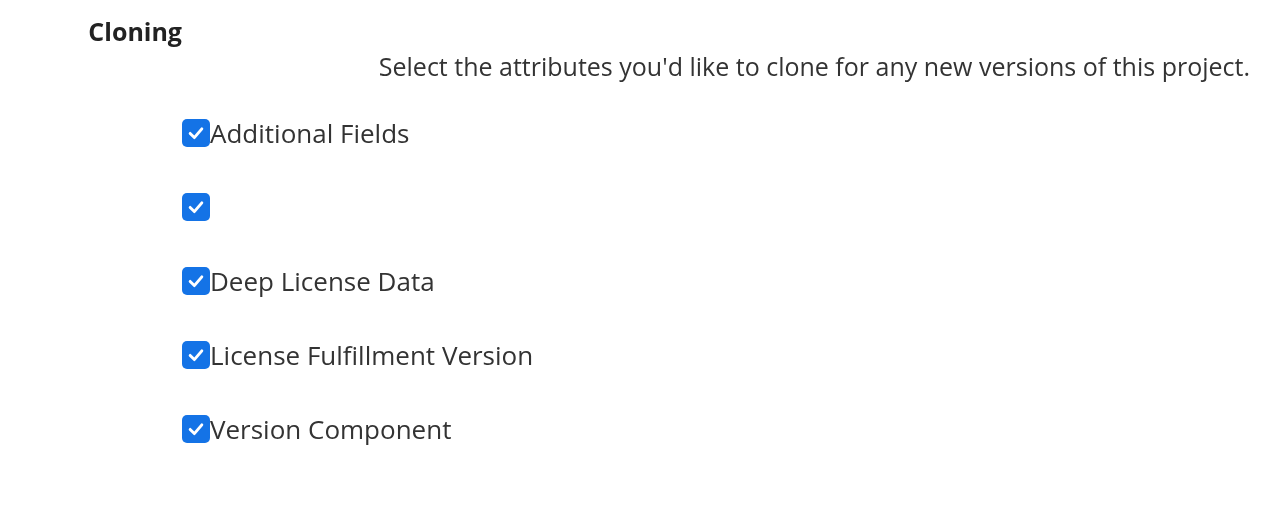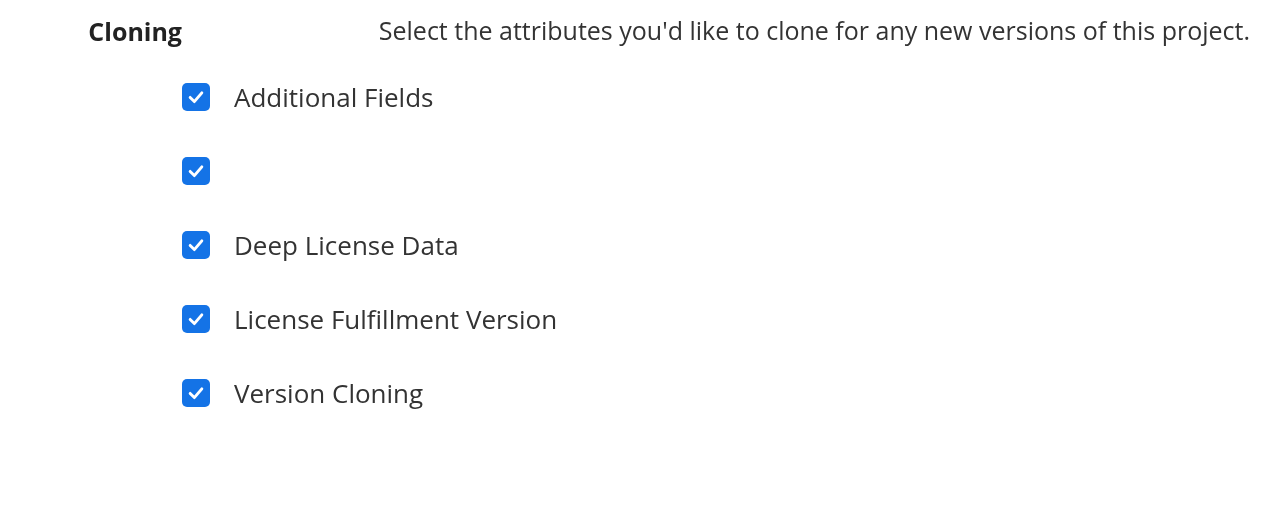--- a/index.html
+++ b/index.html
@@ -23,37 +23,37 @@
     .section-label {
       width: 156px;
       flex-shrink: 0;
       font-weight: 700;
       font-size: 25px;
       color: #222;
       padding-top: 0px;
     }
     .content {
       flex: 1;
+      margin-top: 36px;
     }
     .description {
       font-size: 25px;
       color: #333;
       font-weight: 400;
       margin-bottom: 36px;
       line-height: 1.3;
     }
     .option-list {
       display: flex;
       flex-direction: column;
       gap: 46px;
     }
     .option {
       display: flex;
       align-items: center;
-      gap: 24px;
     }
     .checkbox {
       width: 28px;
       height: 28px;
       background: #1473e6;
       border-radius: 5px;
       display: flex;
       align-items: center;
       justify-content: center;
       flex-shrink: 0;
@@ -115,18 +115,18 @@
         <span class="option-label">License Fulfillment Version</span>
       </div>
 
 
       <div class="option">
         <div class="checkbox">
           <svg viewBox="0 0 24 24">
             <path d="M5 12.5 L10 17.5 L19 7" stroke="#ffffff" stroke-width="3.5" fill="none" stroke-linecap="round" stroke-linejoin="round"></path>
           </svg>
         </div>
-        <span class="option-label">Version Cloning</span>
+        <span class="option-label">Version Component</span>
       </div>
 
     </div>
   </div>
 </div>
 
 </body></html>

